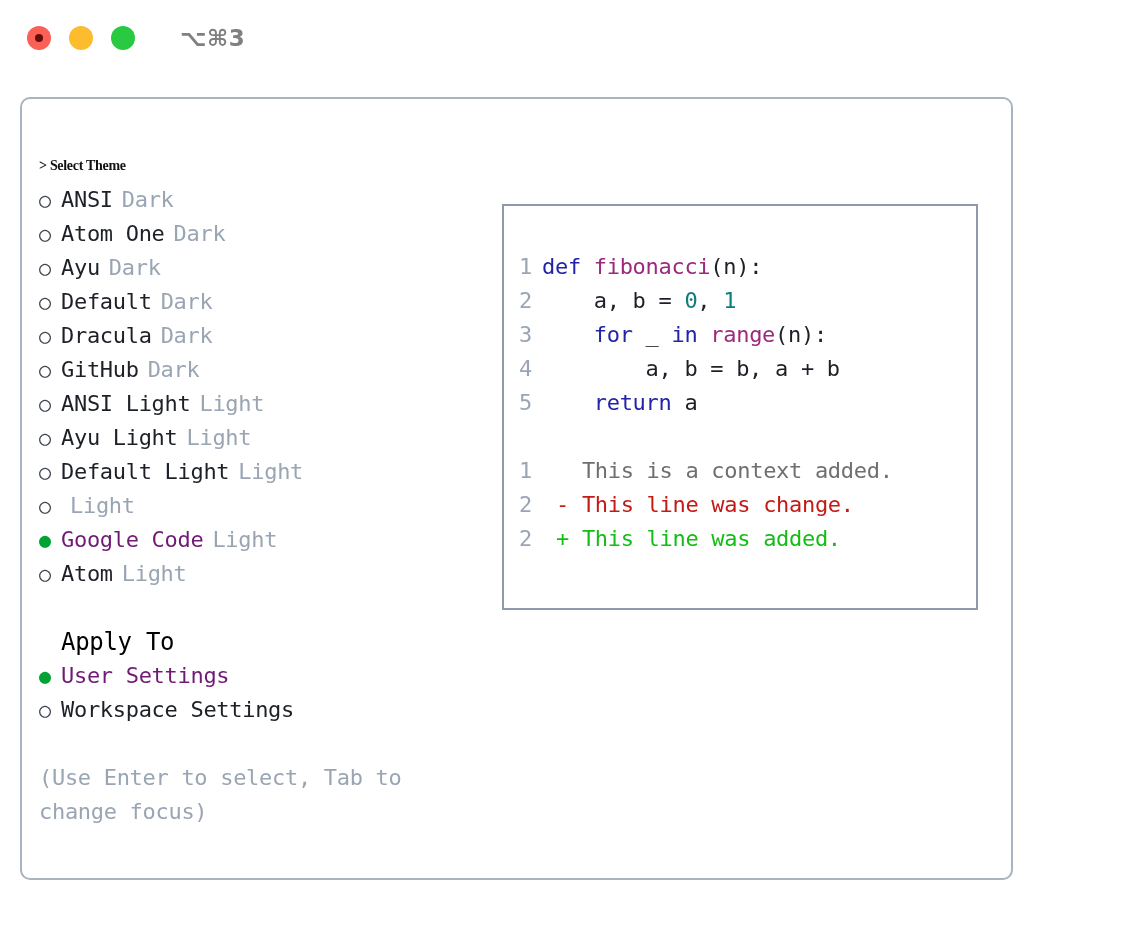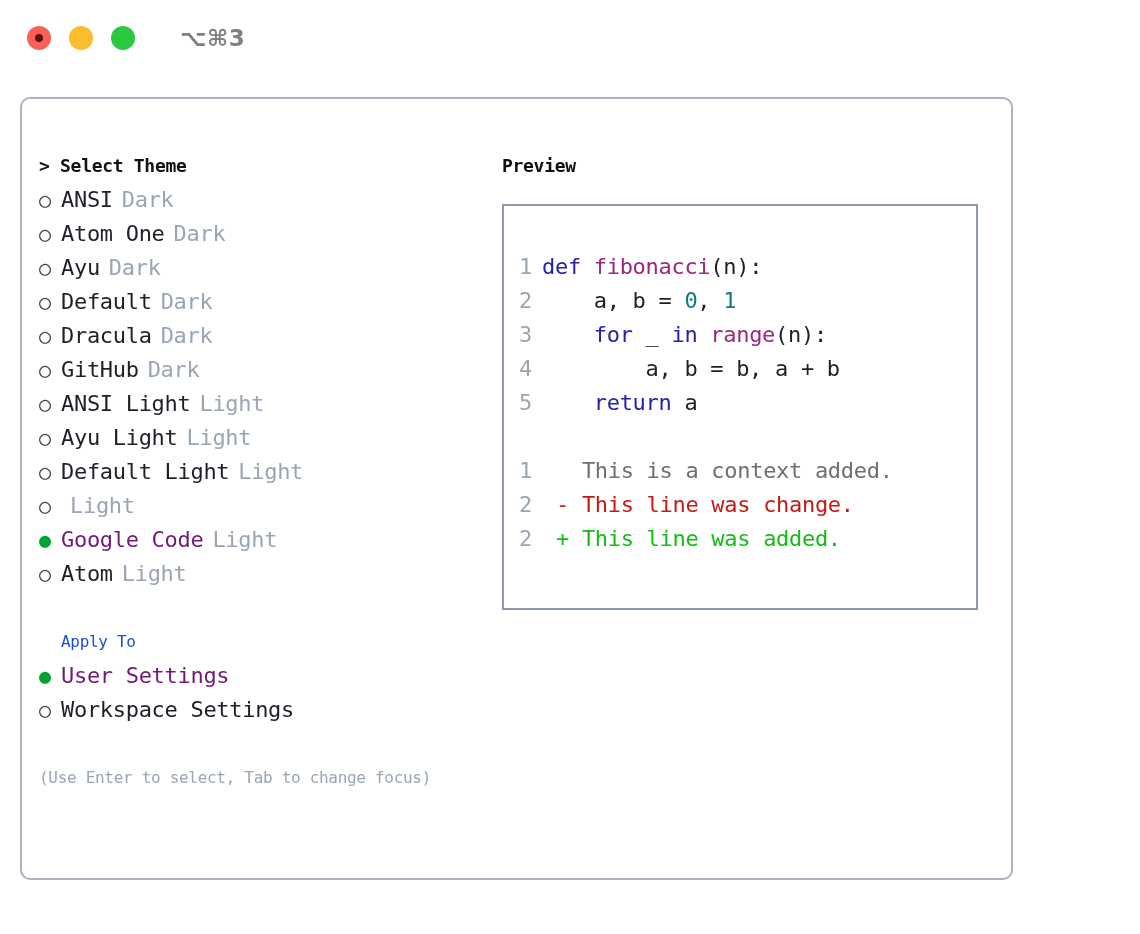--- a/index.html
+++ b/index.html
@@ -73,26 +73,27 @@
     left: 17px; top: 50px;
     width: 440px;
   }
   #preview-column {
     position: absolute;
     left: 480px; top: 50px;
     width: 500px;
   }
 
   .col-heading {
-    font-size: 18px;
+    font-size: 14px;
     font-weight: bold;
     color: #111111;
     line-height: 34px;
     white-space: pre;
     letter-spacing: -0.3px;
+    font-family: Liberation Serif, serif;
   }
 
   .theme-row {
     display: flex;
     align-items: baseline;
     line-height: 34px;
     font-size: 22px;
     white-space: pre;
     letter-spacing: -0.3px;
   }
@@ -104,31 +105,31 @@
     font-size: 20px;
   }
   .bullet.selected { color: #00a332; }
   .theme-name  { color: #1d2027; }
   .theme-name.selected { color: #701a75; }
   .theme-kind  { color: #9aa5b4; margin-left: 9px; }
 
   .section-gap { height: 34px; }
 
   .section-heading {
-    font-size: 16px;
-    color: #1d4ed8;
+    font-size: 24px;
+    color: #000000;
     line-height: 34px;
     white-space: pre;
     padding-left: 22px;
     letter-spacing: -0.3px;
   }
 
   #hint-text {
     margin-top: 34px;
-    font-size: 16px;
+    font-size: 22px;
     color: #9aa5b4;
     line-height: 34px;
     letter-spacing: -0.3px;
     width: 410px;
   }
 
   
   #preview-box {
     position: absolute;
     left: 480px; top: 105px;
@@ -198,23 +199,20 @@
 
     <div class="section-heading">Apply To</div>
     <div id="apply-to-list">
         <div class="theme-row"><span class="bullet selected">●</span><span class="theme-name selected">User Settings</span></div>
         <div class="theme-row"><span class="bullet">○</span><span class="theme-name">Workspace Settings</span></div>
       </div>
 
     <div id="hint-text">(Use Enter to select, Tab to change focus)</div>
   </div>
 
-  <div id="preview-column">
-    <div class="col-heading">Preview</div>
-  </div>
 
   <div id="preview-box">
     <div id="code-block">
         <div class="code-line"><span class="ln">1</span><span class="code-text"><span class="tok-kw">def </span><span class="tok-fn">fibonacci</span><span class="tok-plain">(n):</span></span></div>
         <div class="code-line"><span class="ln">2</span><span class="code-text"><span class="tok-plain">    a, b = </span><span class="tok-num">0</span><span class="tok-plain">, </span><span class="tok-num">1</span></span></div>
         <div class="code-line"><span class="ln">3</span><span class="code-text"><span class="tok-plain">    </span><span class="tok-kw">for</span><span class="tok-plain"> _ </span><span class="tok-kw">in</span><span class="tok-plain"> </span><span class="tok-fn">range</span><span class="tok-plain">(n):</span></span></div>
         <div class="code-line"><span class="ln">4</span><span class="code-text"><span class="tok-plain">        a, b = b, a + b</span></span></div>
         <div class="code-line"><span class="ln">5</span><span class="code-text"><span class="tok-plain">    </span><span class="tok-kw">return</span><span class="tok-plain"> a</span></span></div>
       </div>
     <div class="diff-gap"></div>

